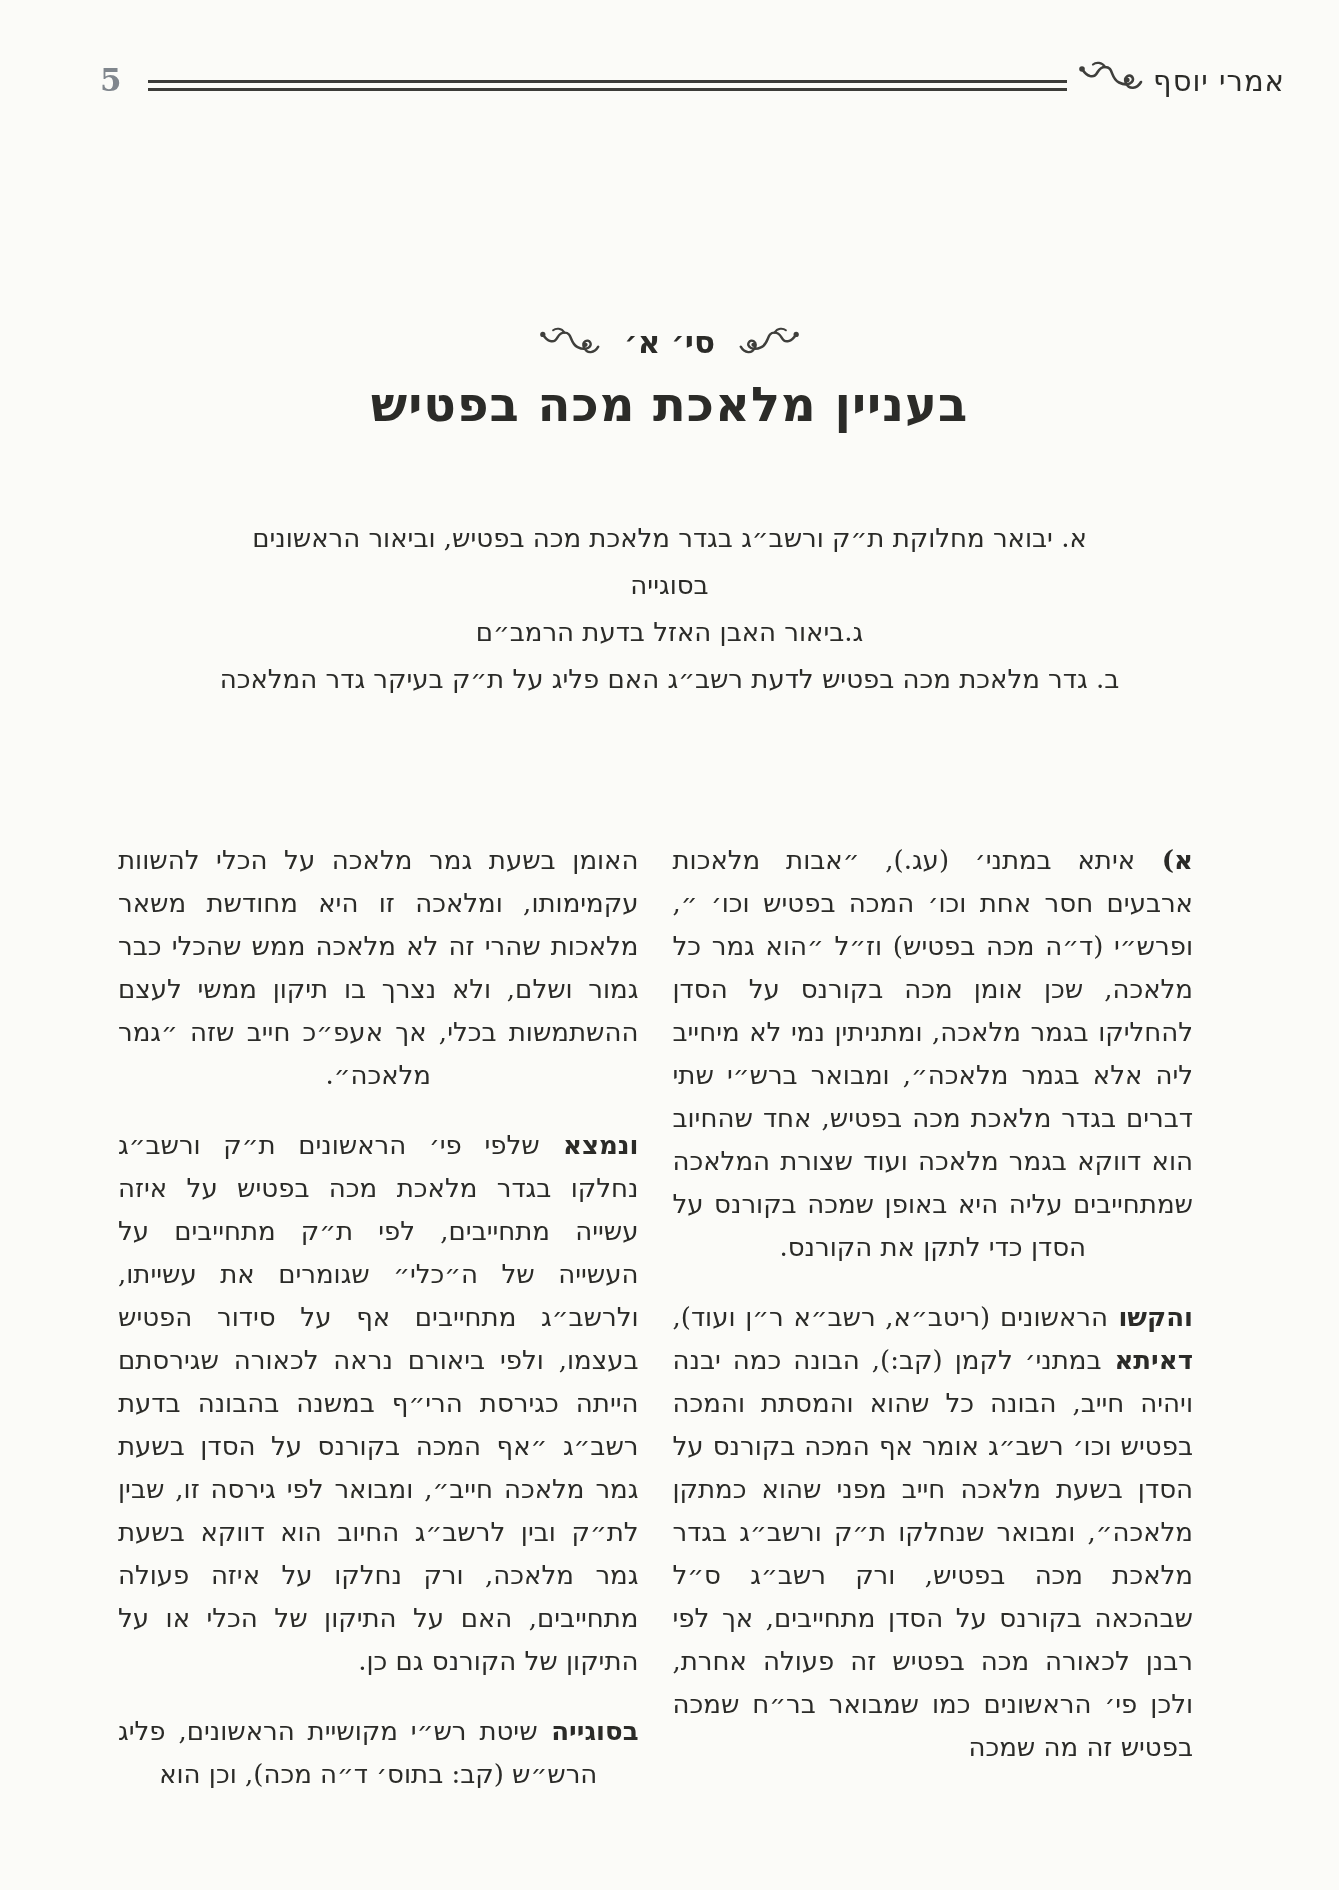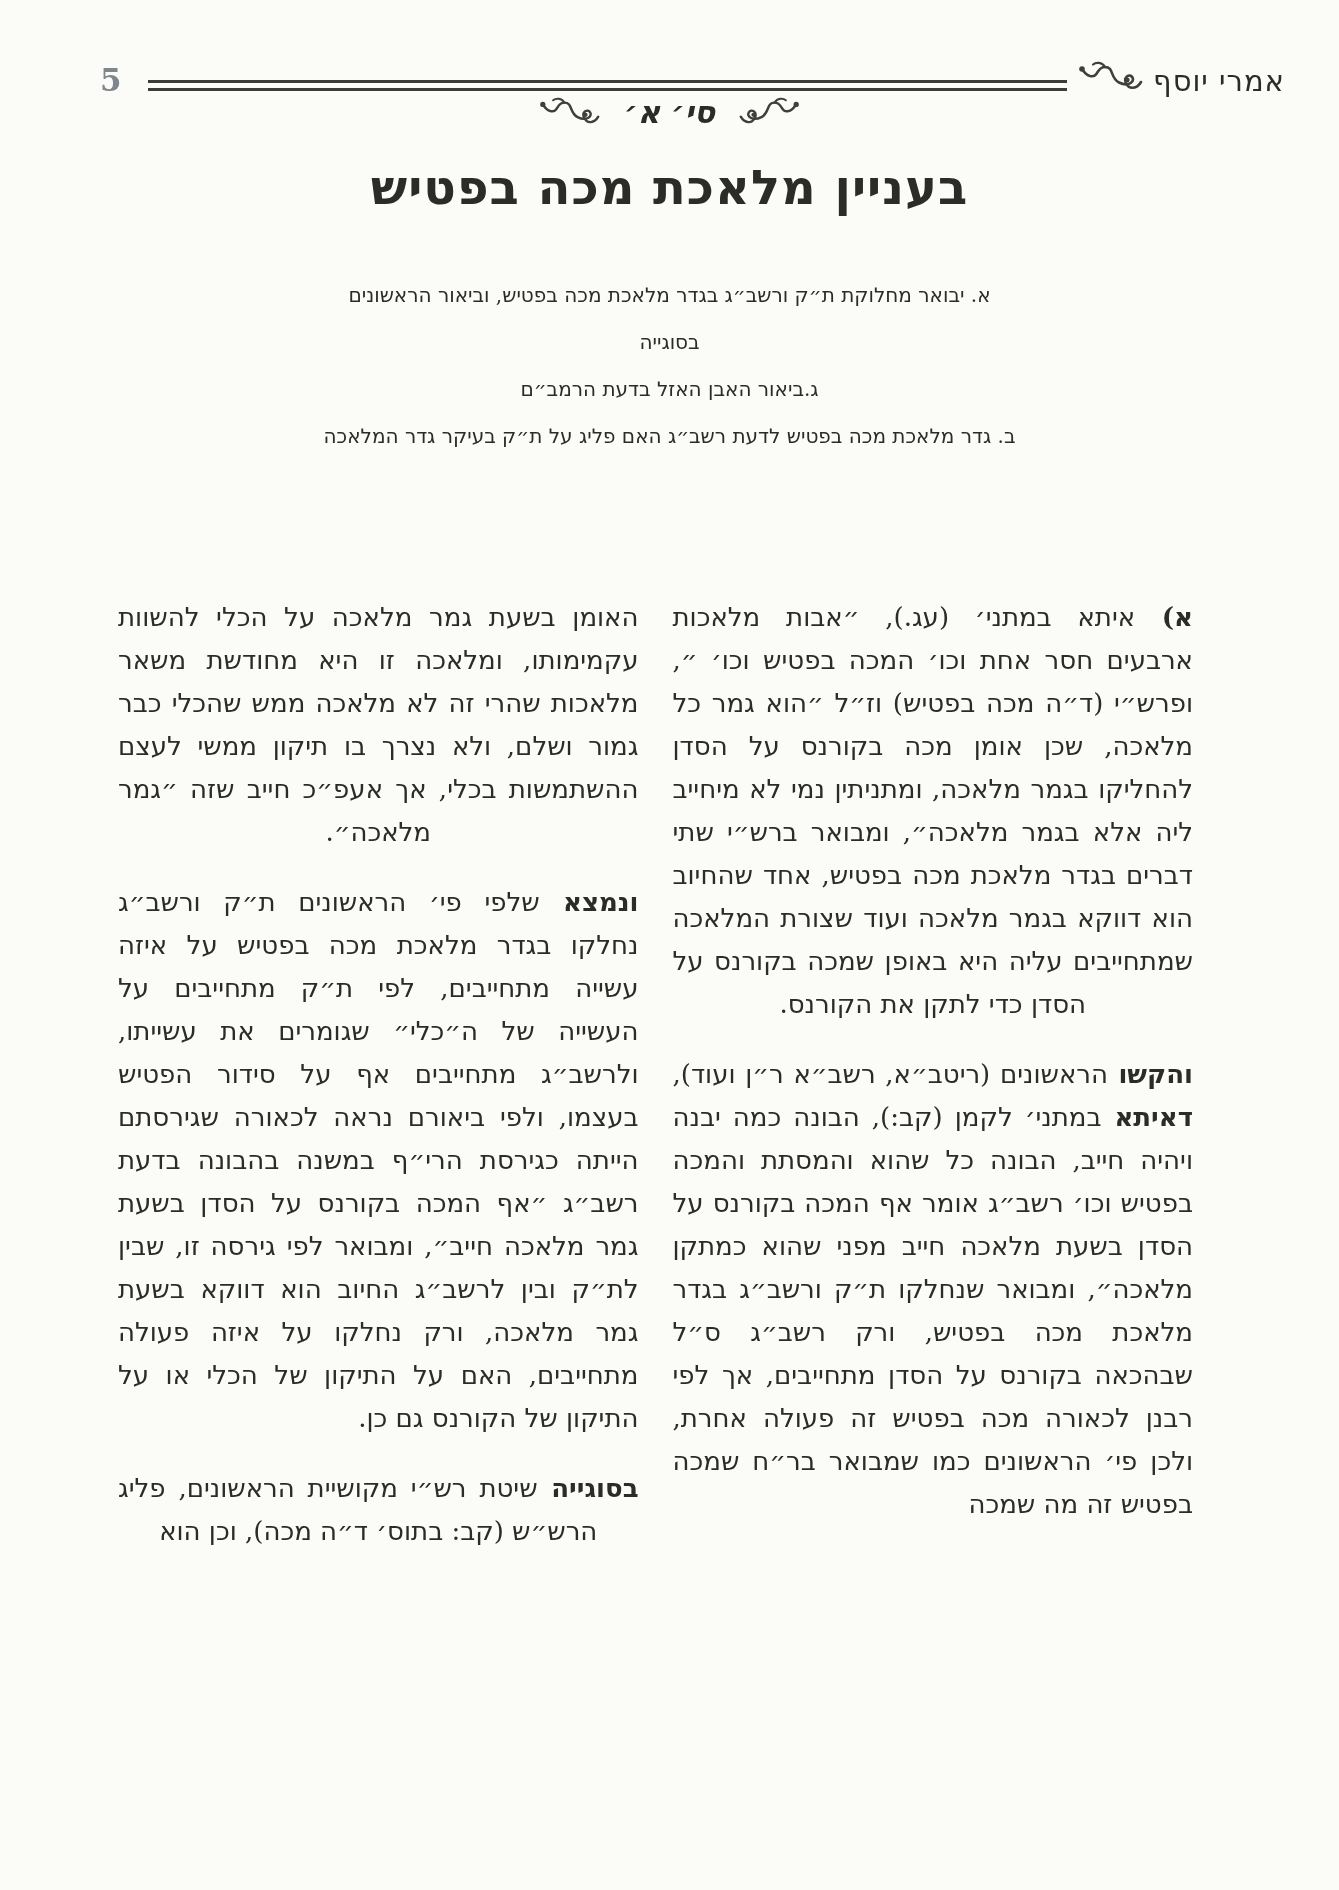--- a/index.html
+++ b/index.html
@@ -31,36 +31,37 @@
   }
   .flourish{flex:0 0 auto;display:inline-block;}
   .flourish svg{display:block;}
   .header .flourish{margin:0 8px 0 0;transform:scaleX(-1);}
   .book-title{
     font-size:29px;font-weight:normal;line-height:0.9;
     flex:0 0 auto;letter-spacing:1px;
   }
   
   .kicker{
+    margin-top:230px;
     display:flex;justify-content:center;align-items:center;gap:22px;
-    font-size:31px;font-weight:bold;font-style:italic;
+    font-size:31px;font-weight:bold;
   }
   .kicker .flourish.mirror{transform:scaleX(-1);}
   .section-title{
-    margin-top:29px;
+    margin-top:16px;
     text-align:center;
     font-size:48px;font-weight:bold;
     letter-spacing:1px;
   }
   
   .toc{
-    margin:57px auto 0;
+    margin:83px auto 0;
     width:1010px;
     text-align:center;
-    font-size:20px;
+    font-size:26px;
     line-height:47px;
   }
   
   .body-cols{
     display:flex;gap:34px;
     padding:0 146px 0 118px;
     margin-top:100px;
   }
   .col{
     flex:1 1 0;

